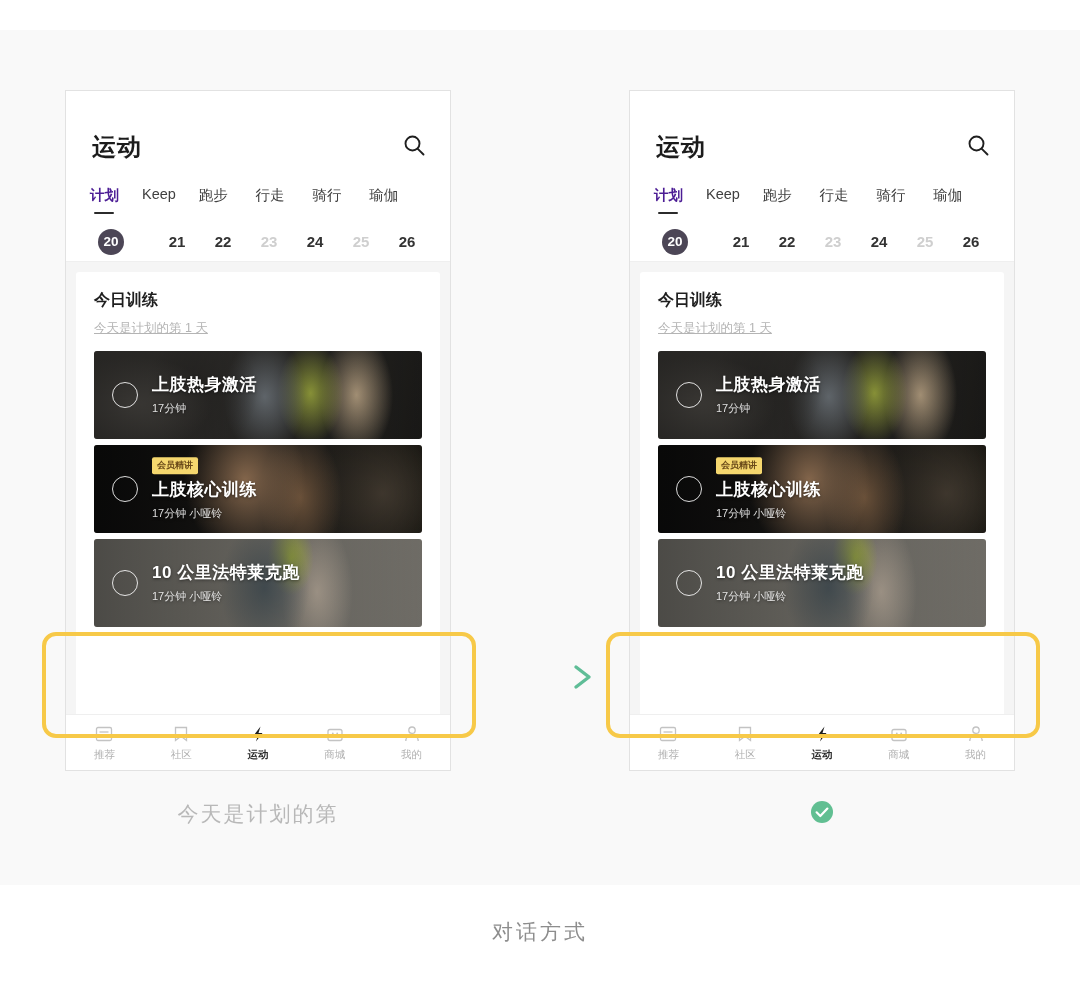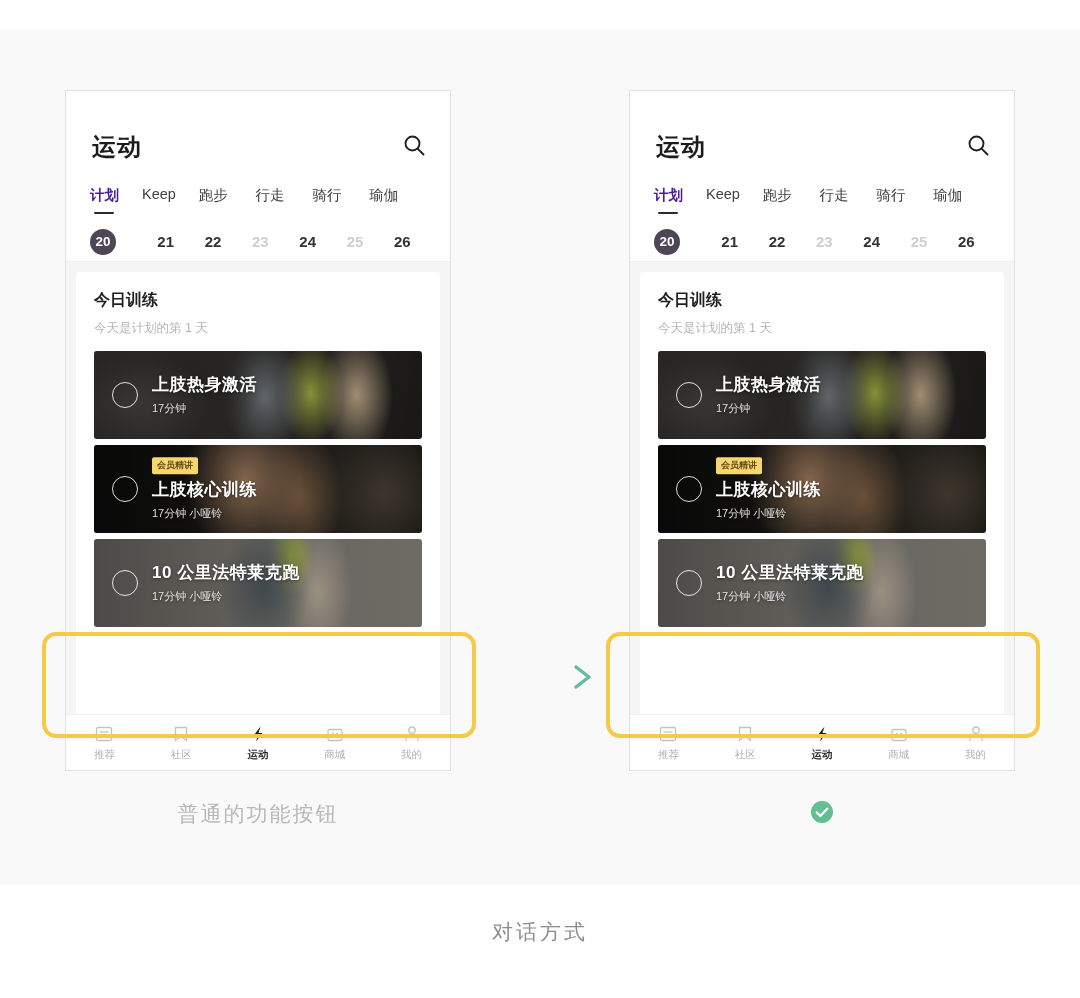--- a/index.html
+++ b/index.html
@@ -88,20 +88,21 @@
     height: 40px;
     background: #fff;
     border-bottom: 1px solid #efefef;
   }
   .ph-date {
     flex: 1;
     text-align: center;
     font-size: 15px;
     font-weight: bold;
     color: #333;
+    margin-left: 8px;
   }
   .ph-date:first-child { flex: 0 0 52px; text-align: left; }
   .ph-date.dim { color: #cfcfcf; font-weight: bold; }
   .ph-date .pill {
     display: inline-flex;
     align-items: center;
     justify-content: center;
     width: 26px; height: 26px;
     border-radius: 50%;
     background: #4c4656;
@@ -127,20 +128,21 @@
   .today-title {
     font-size: 16px;
     font-weight: bold;
     color: #1f1f1f;
     margin-bottom: 9px;
   }
   .today-sub {
     font-size: 12.5px;
     color: #b4b4b4;
     margin-bottom: 14px;
+    text-decoration: underline;
   }
 
   
   .tile {
     position: relative;
     height: 88px;
     border-radius: 3px;
     overflow: hidden;
     margin-bottom: 6px;
   }
@@ -569,21 +571,21 @@
         <stop offset=".35" stop-color="#6ec5a0" stop-opacity=".85"></stop>
         <stop offset="1" stop-color="#5fbd97" stop-opacity="1"></stop>
       </linearGradient>
     </defs>
     <line x1="0" y1="13" x2="96" y2="13" stroke="url(#ag)" stroke-width="3.4"></line>
     <polyline points="84,3 97,13 84,23" fill="none" stroke="#5fbd97" stroke-width="3.4" stroke-linecap="round" stroke-linejoin="round"></polyline>
   </svg>
 </div>
 
 <div class="caption" id="cap-left">
-  <span>普通的功能按钮</span>
+  <span>今天是计划的第</span>
 </div>
 
 <div class="caption" id="cap-right">
   <span class="check-icon">
     <svg width="24" height="24" viewBox="0 0 24 24">
       <circle cx="12" cy="12" r="11" fill="#61bf92"></circle>
       <polyline points="6.6,12.3 10.3,16 17.4,8.6" fill="none" stroke="#ffffff" stroke-width="2.2" stroke-linecap="round" stroke-linejoin="round"></polyline>
     </svg>
   </span>
 </div>

